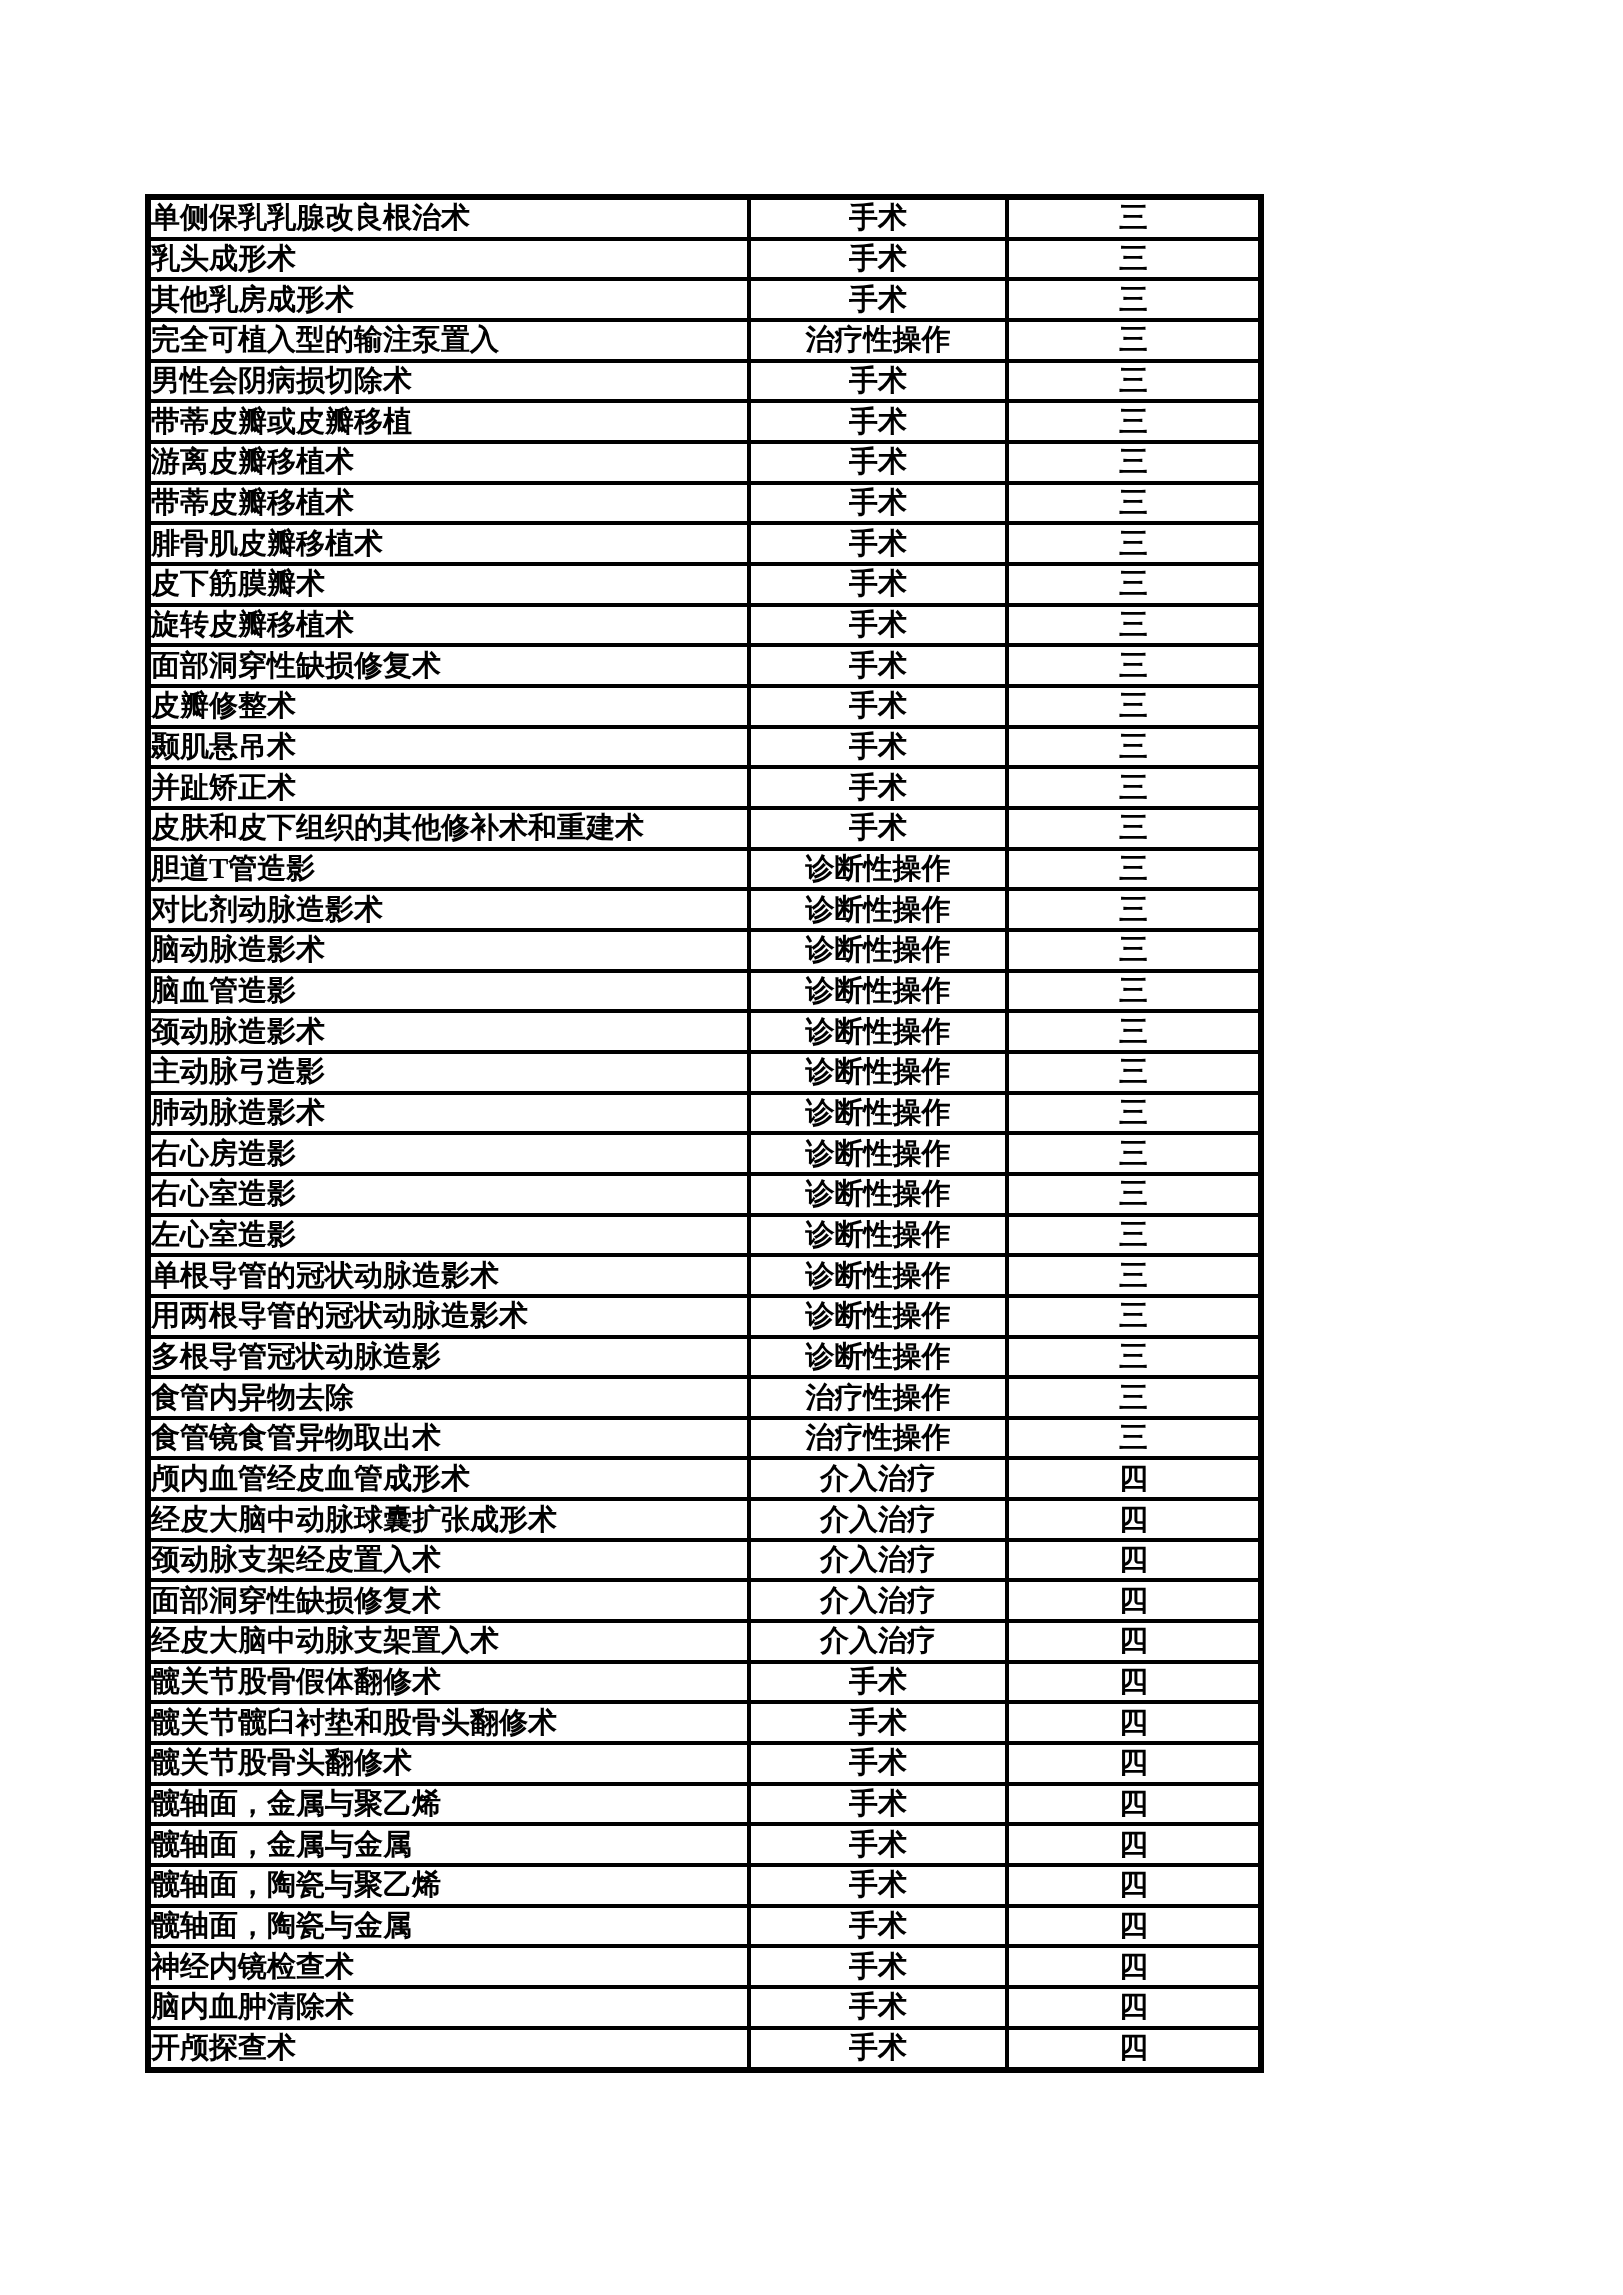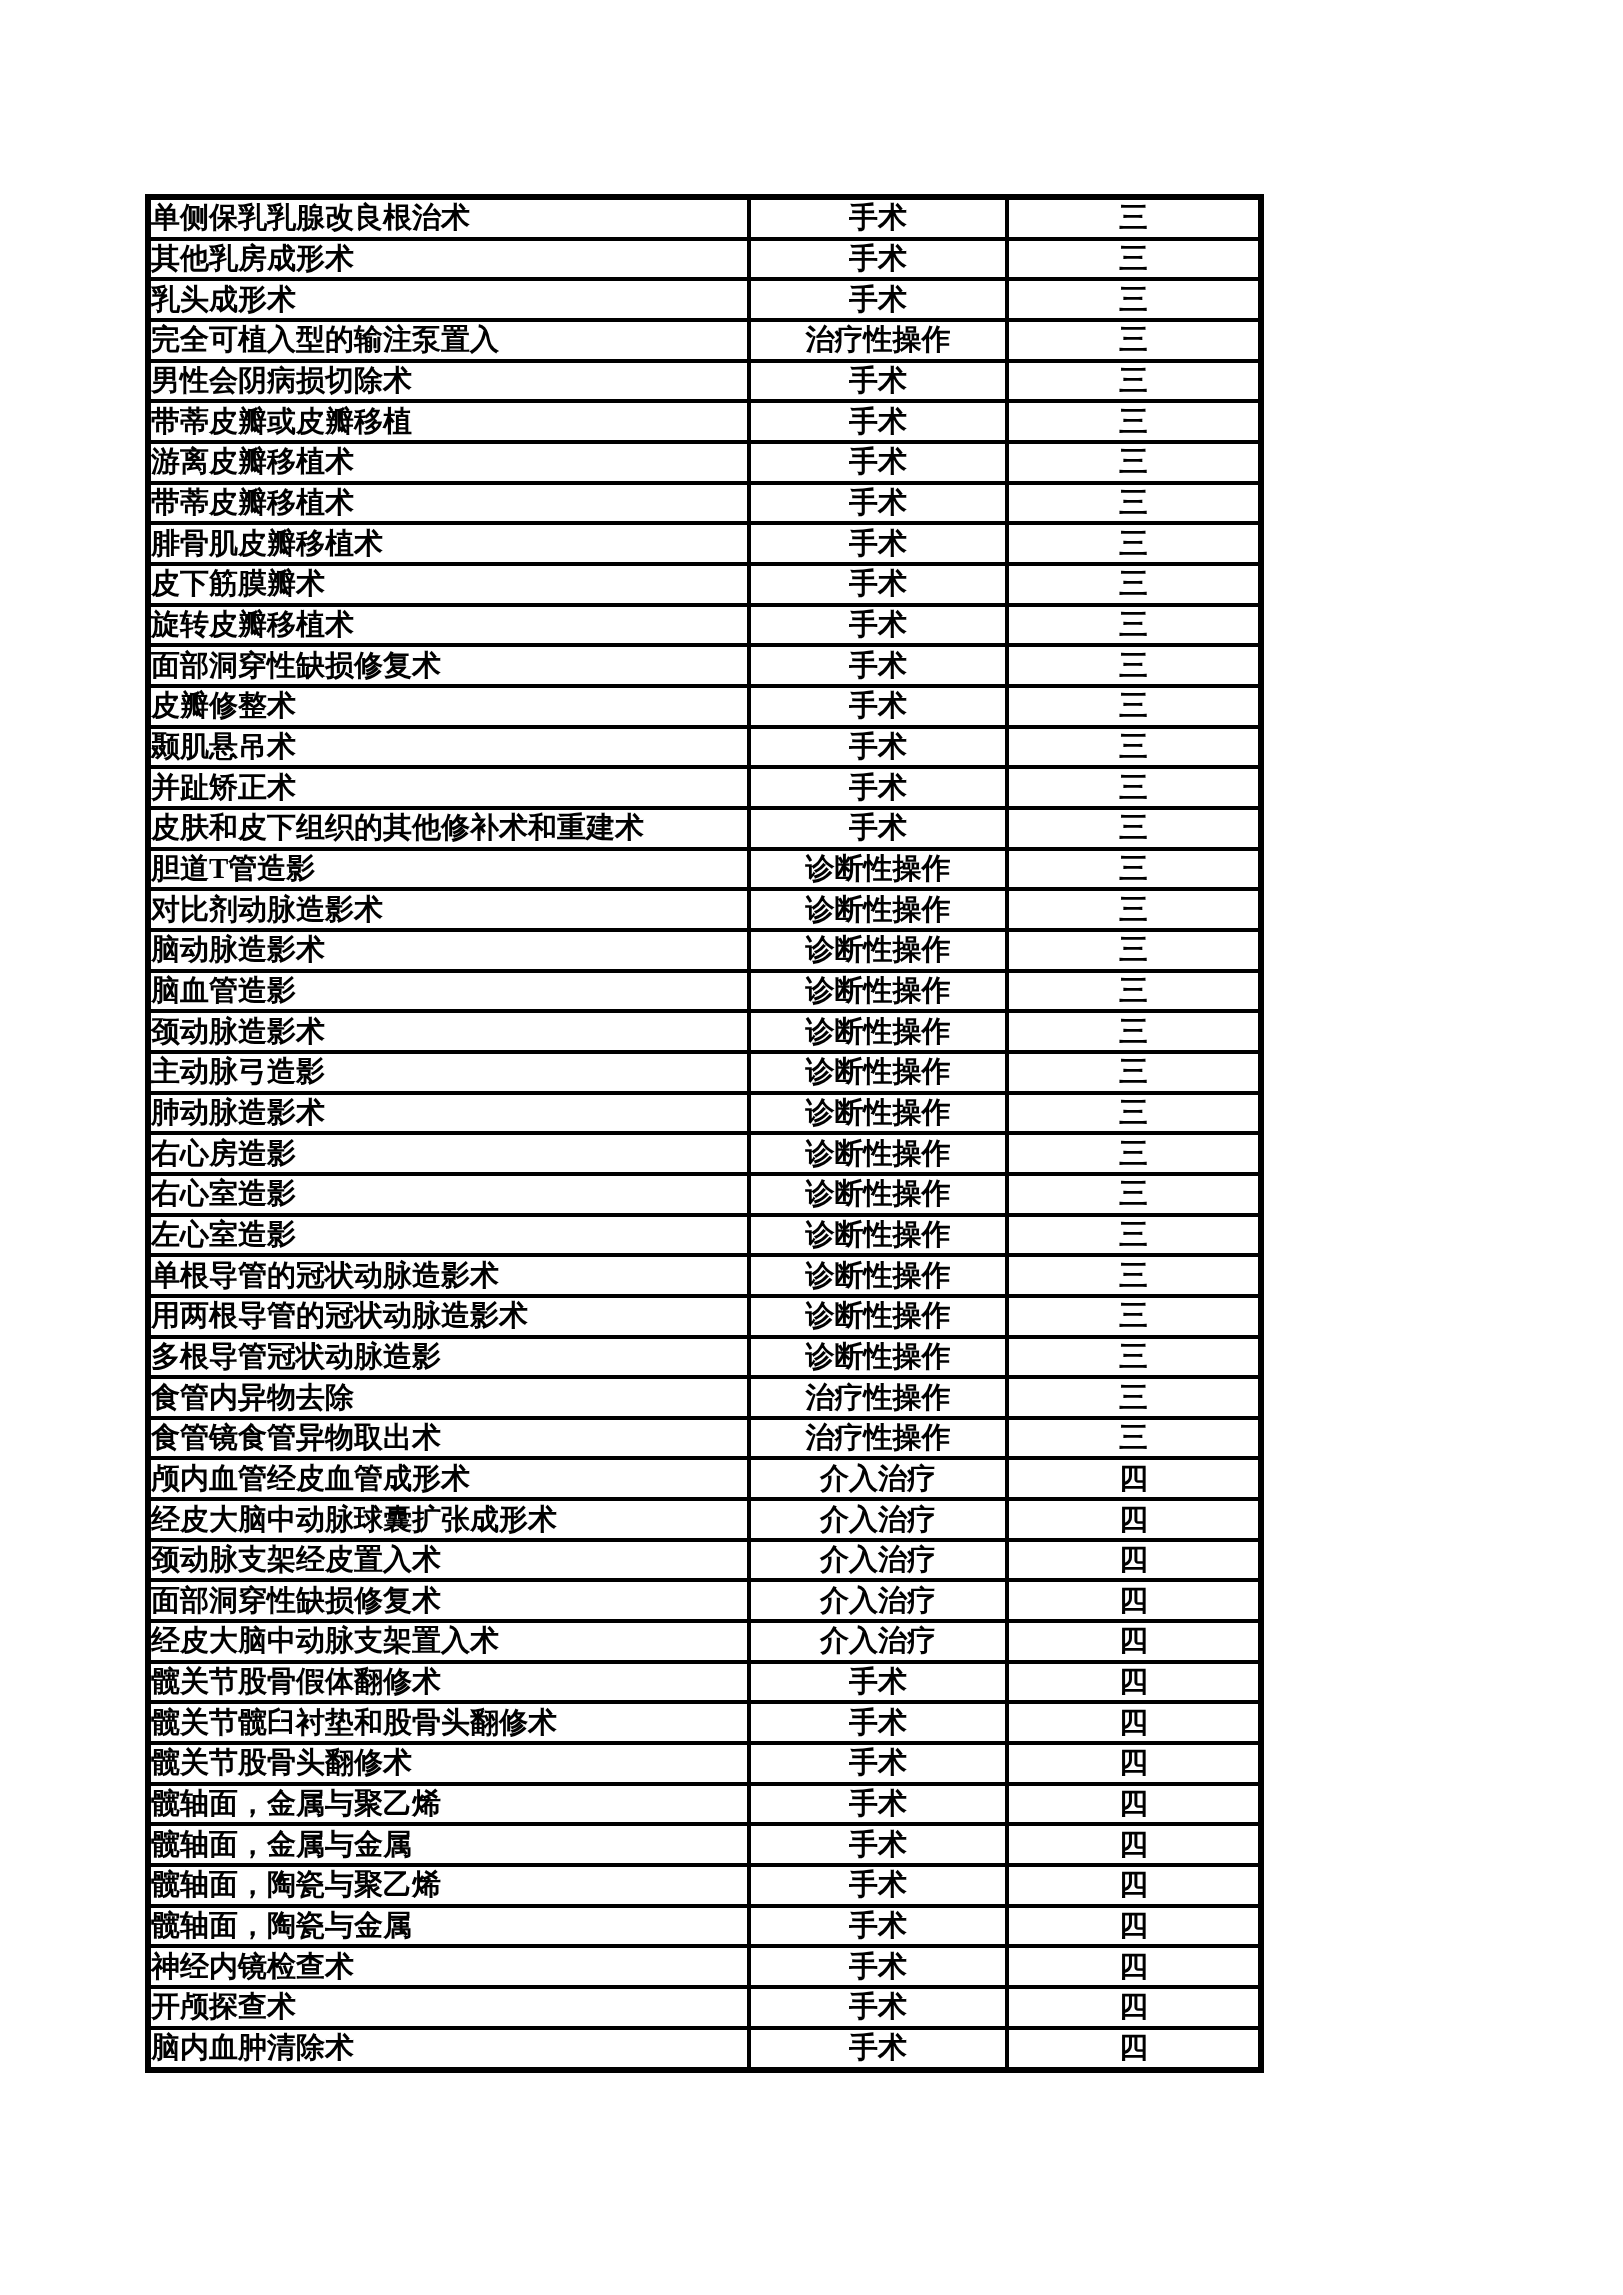--- a/index.html
+++ b/index.html
@@ -57,26 +57,26 @@
       <col style="width:258px">
       <col style="width:254px">
     </colgroup>
     <tbody>
         <tr>
           <td class="col-procedure">单侧保乳乳腺改良根治术</td>
           <td class="col-category">手术</td>
           <td class="col-level">三</td>
         </tr>
         <tr>
+          <td class="col-procedure">乳头成形术</td>
+          <td class="col-category">手术</td>
+          <td class="col-level">三</td>
+        </tr>
+        <tr>
           <td class="col-procedure">其他乳房成形术</td>
-          <td class="col-category">手术</td>
-          <td class="col-level">三</td>
-        </tr>
-        <tr>
-          <td class="col-procedure">乳头成形术</td>
           <td class="col-category">手术</td>
           <td class="col-level">三</td>
         </tr>
         <tr>
           <td class="col-procedure">完全可植入型的输注泵置入</td>
           <td class="col-category">治疗性操作</td>
           <td class="col-level">三</td>
         </tr>
         <tr>
           <td class="col-procedure">男性会阴病损切除术</td>
@@ -272,25 +272,25 @@
           <td class="col-procedure">髋轴面，陶瓷与金属</td>
           <td class="col-category">手术</td>
           <td class="col-level">四</td>
         </tr>
         <tr>
           <td class="col-procedure">神经内镜检查术</td>
           <td class="col-category">手术</td>
           <td class="col-level">四</td>
         </tr>
         <tr>
+          <td class="col-procedure">脑内血肿清除术</td>
+          <td class="col-category">手术</td>
+          <td class="col-level">四</td>
+        </tr>
+        <tr>
           <td class="col-procedure">开颅探查术</td>
-          <td class="col-category">手术</td>
-          <td class="col-level">四</td>
-        </tr>
-        <tr>
-          <td class="col-procedure">脑内血肿清除术</td>
           <td class="col-category">手术</td>
           <td class="col-level">四</td>
         </tr>
       </tbody>
   </table>
 </div>
 
 
 </body></html>

